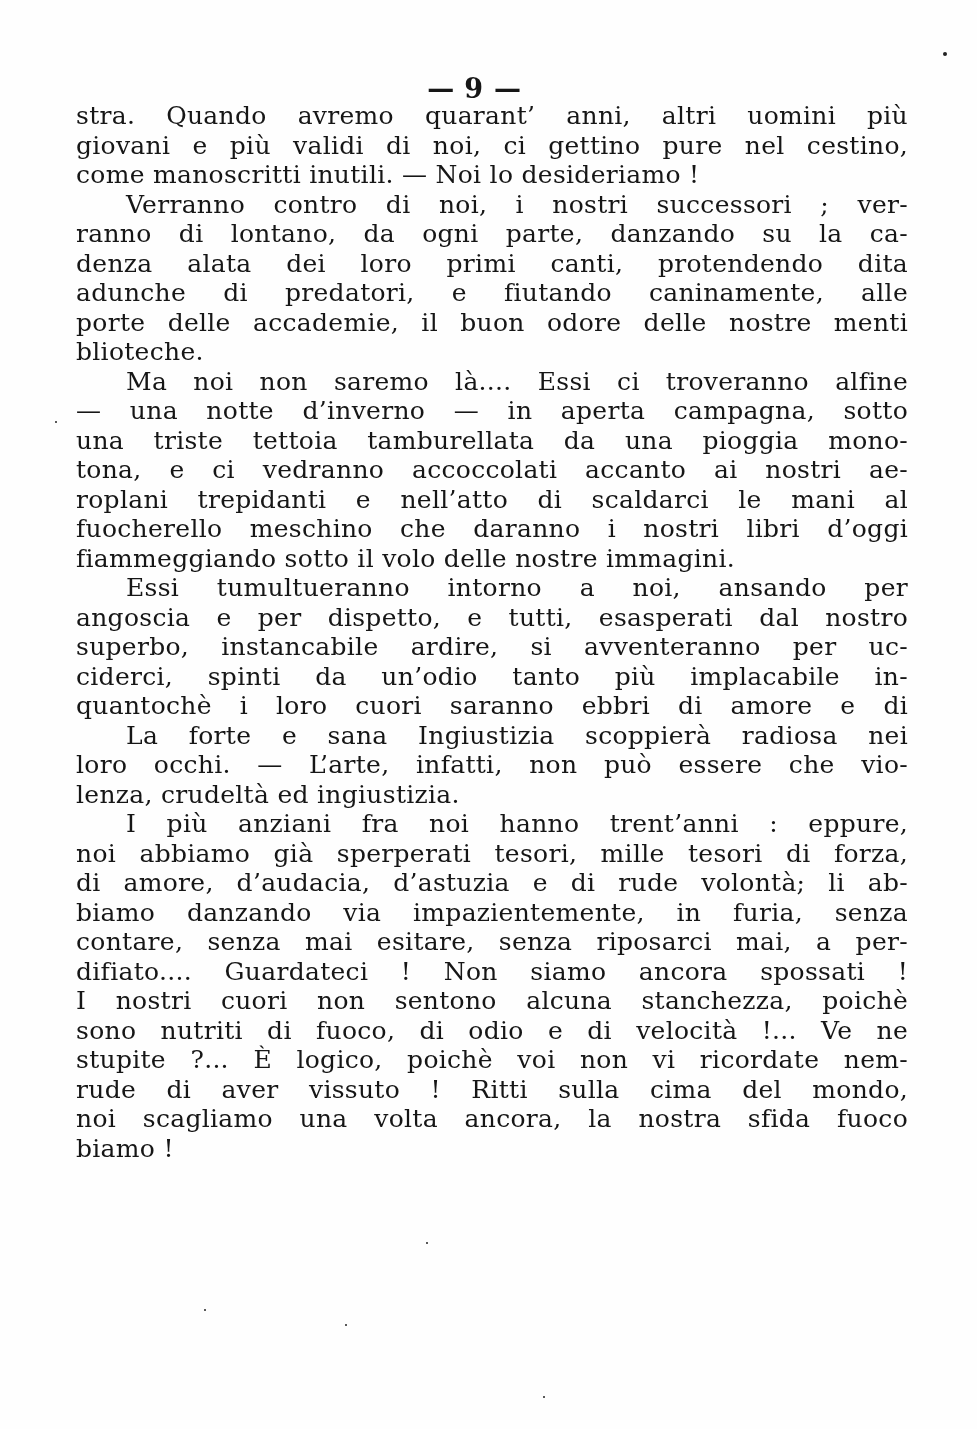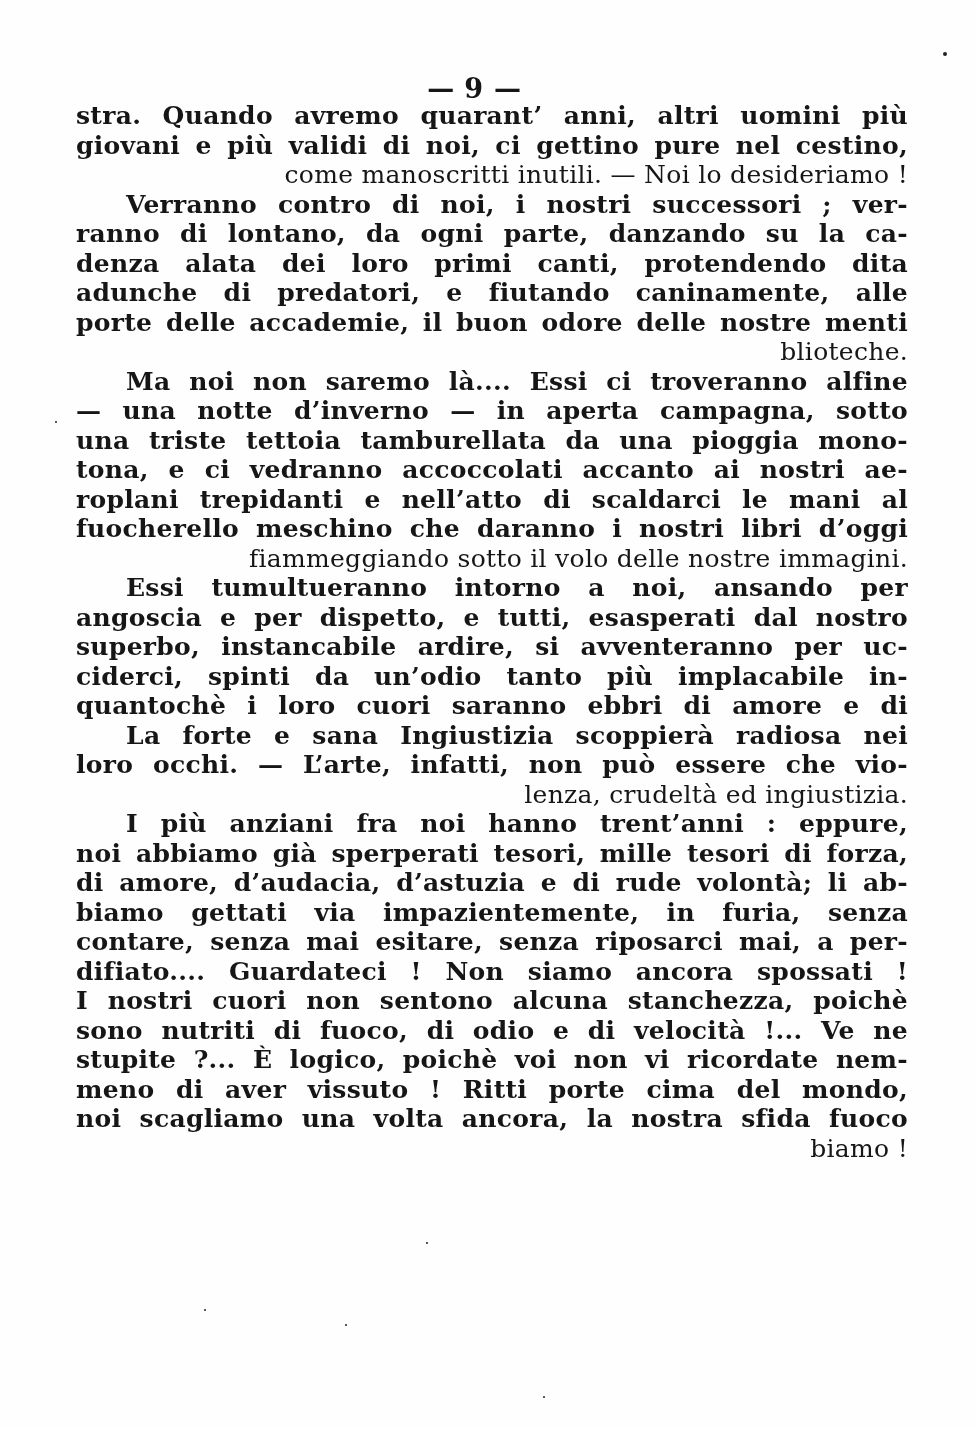--- a/index.html
+++ b/index.html
@@ -39,27 +39,26 @@
     top: 101px;
     left: 76px;
     width: 832px;
   }
   .line {
     font-size: 25px;
     line-height: 29.5px;
     height: 29.5px;
     letter-spacing: 0.3px;
     white-space: normal;
-    text-align: right;
+    text-align: left;
     overflow: visible;
   }
   .line.justify {
     text-align: justify;
     text-align-last: justify;
-    font-weight: bold;
   }
   .line.indent {
     padding-left: 50px;
   }
   .speck {
     position: absolute;
     background: #222222;
     border-radius: 50%;
   }
 </style>
@@ -93,27 +92,27 @@
       <div class="line justify">angoscia e per dispetto, e tutti, esasperati dal nostro</div>
       <div class="line justify">superbo, instancabile ardire, si avventeranno per uc-</div>
       <div class="line justify">ciderci, spinti da un’odio tanto più implacabile in-</div>
       <div class="line justify">quantochè i loro cuori saranno ebbri di amore e di</div>
       <div class="line justify indent">La forte e sana Ingiustizia scoppierà radiosa nei</div>
       <div class="line justify">loro occhi. — L’arte, infatti, non può essere che vio-</div>
       <div class="line">lenza, crudeltà ed ingiustizia.</div>
       <div class="line justify indent">I più anziani fra noi hanno trent’anni : eppure,</div>
       <div class="line justify">noi abbiamo già sperperati tesori, mille tesori di forza,</div>
       <div class="line justify">di amore, d’audacia, d’astuzia e di rude volontà; li ab-</div>
-      <div class="line justify">biamo gettati via impazientemente, in furia, senza</div>
+      <div class="line justify">biamo danzando via impazientemente, in furia, senza</div>
       <div class="line justify">contare, senza mai esitare, senza riposarci mai, a per-</div>
       <div class="line justify">difiato.... Guardateci ! Non siamo ancora spossati !</div>
       <div class="line justify">I nostri cuori non sentono alcuna stanchezza, poichè</div>
       <div class="line justify">sono nutriti di fuoco, di odio e di velocità !... Ve ne</div>
       <div class="line justify">stupite ?... È logico, poichè voi non vi ricordate nem-</div>
-      <div class="line justify">meno di aver vissuto ! Ritti porte cima del mondo,</div>
+      <div class="line justify">rude di aver vissuto ! Ritti sulla cima del mondo,</div>
       <div class="line justify">noi scagliamo una volta ancora, la nostra sfida fuoco</div>
       <div class="line">biamo !</div>
     </div>
 
 <div class="speck" style="left: 943px; top: 52px; width: 4px; height: 4px;"></div>
     <div class="speck" style="left: 55px; top: 421px; width: 2px; height: 2px;"></div>
     <div class="speck" style="left: 426px; top: 1242px; width: 2px; height: 2px;"></div>
     <div class="speck" style="left: 204px; top: 1309px; width: 2px; height: 2px;"></div>
     <div class="speck" style="left: 345px; top: 1324px; width: 2px; height: 2px;"></div>
     <div class="speck" style="left: 543px; top: 1396px; width: 2px; height: 2px;"></div>

